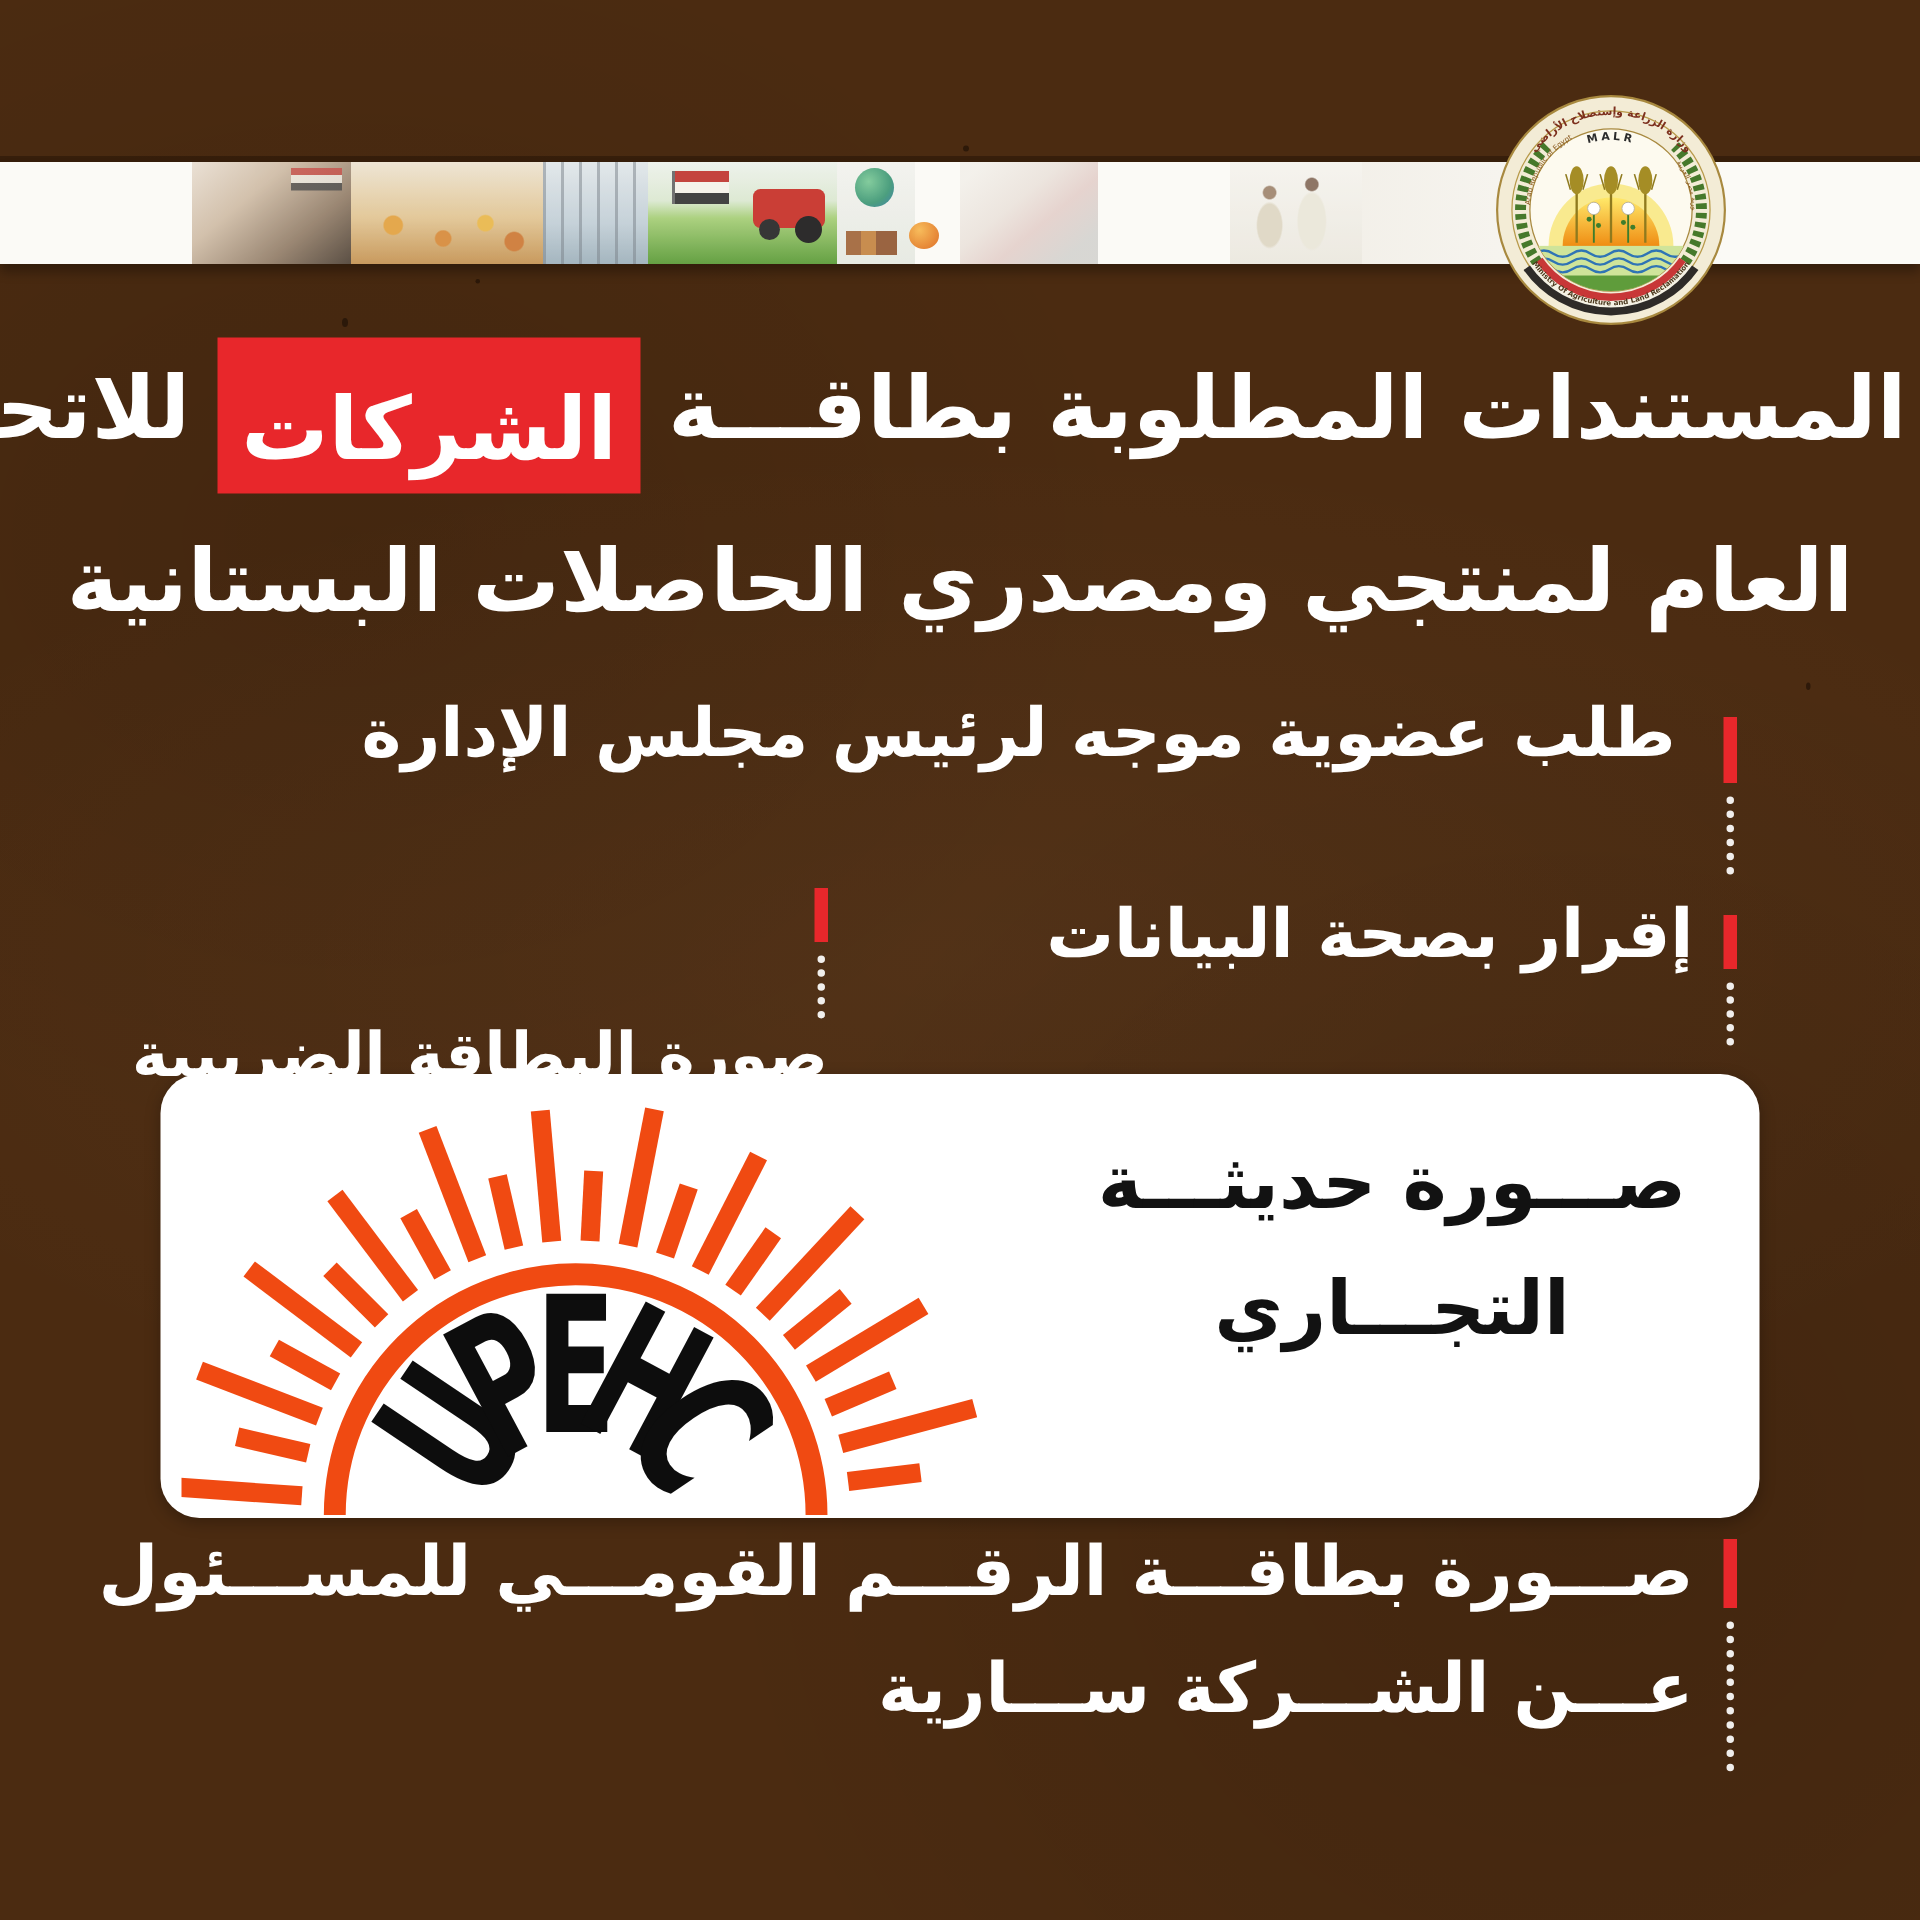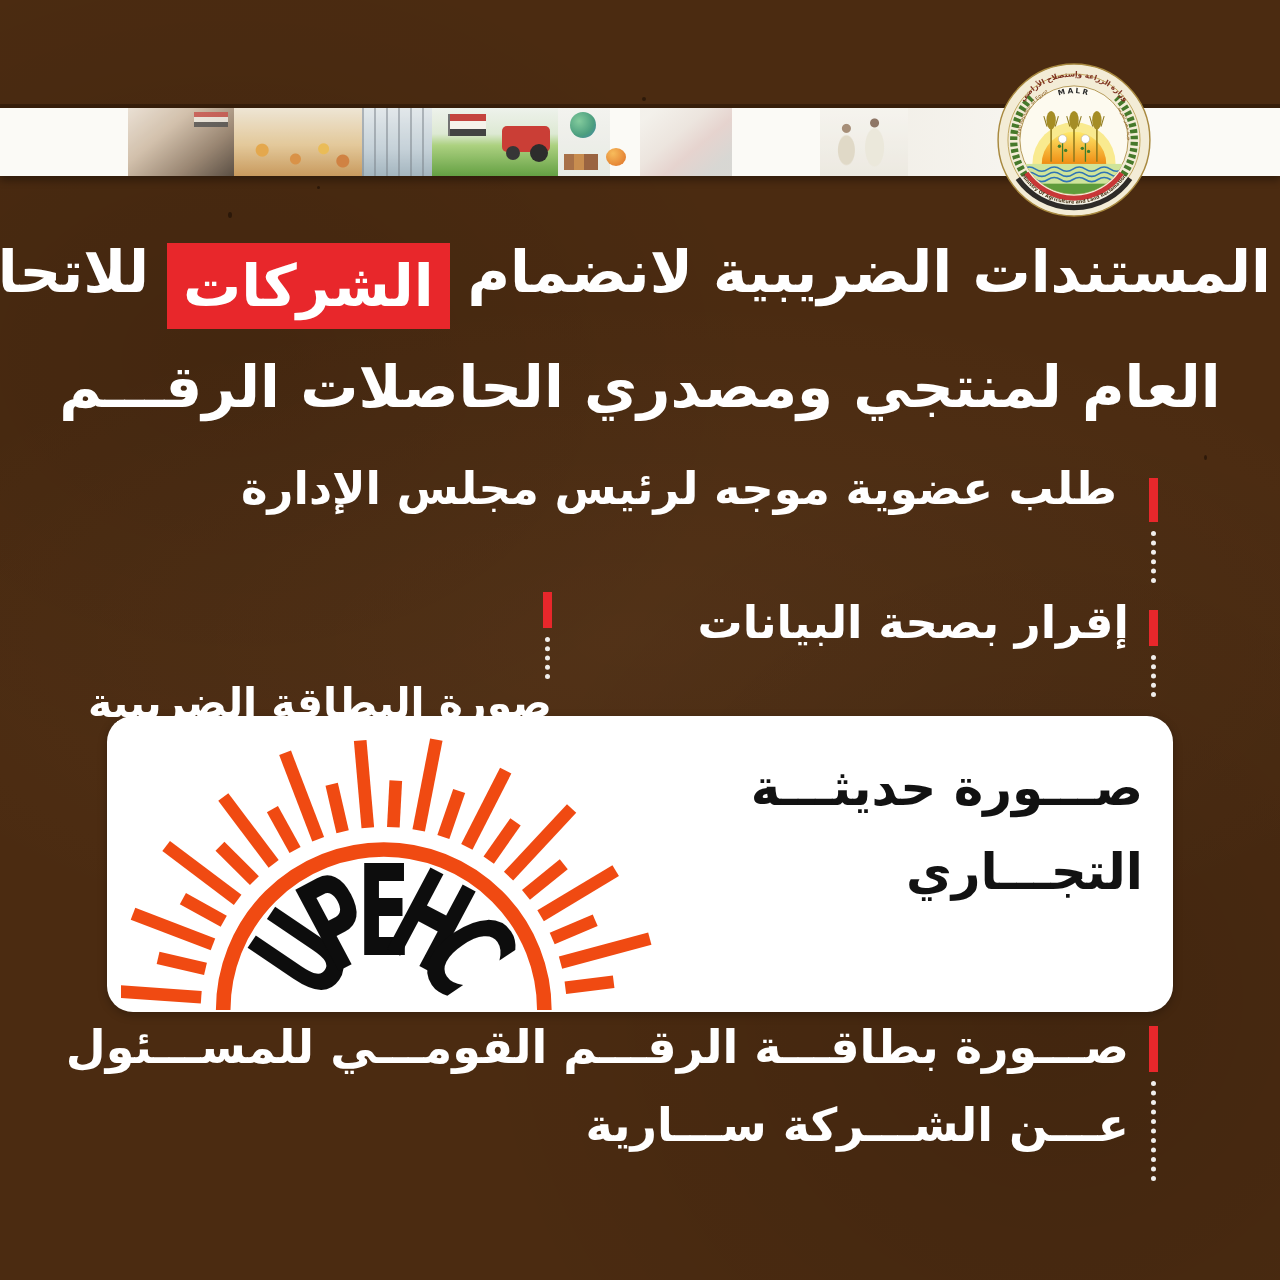--- a/index.html
+++ b/index.html
@@ -59,21 +59,21 @@
   .ph-fade{left:908px;width:300px;background:linear-gradient(90deg,#f2efe8, #fbfaf6 80%);opacity:.9;}
 
   
   .ministry-logo{position:absolute;left:996px;top:62px;width:156px;height:156px;z-index:6;}
 
   
   .title{position:absolute;left:0;top:216px;width:1280px;text-align:center;direction:rtl;
     color:#fff;font-weight:700;font-size:58px;z-index:3;}
   .title .l1{line-height:112px;white-space:nowrap;}
   .title .l1 span{margin:0 9px;}
-  .title .hl{display:inline-block;background:#e8272b;padding:8px 16px 8px;line-height:70px;vertical-align:-14px;}
+  .title .hl{display:inline-block;background:#e8272b;padding:26px 16px 8px;line-height:70px;vertical-align:-14px;}
   .title .l2{line-height:112px;margin-top:2px;}
 
   
   .req{position:absolute;direction:rtl;display:flex;align-items:flex-start;color:#fff;font-weight:700;z-index:3;}
   .req .marker{display:flex;flex-direction:column;align-items:center;margin-left:20px;flex:0 0 auto;}
   .req .bar{width:9px;background:#e8272b;}
   .req .dots{width:0;border-left:5px dotted rgba(255,255,255,.92);margin-top:9px;}
   .req .txt{text-align:right;}
   .req-membership{top:462px;right:122px;font-size:45px;gap:12px;}
   .req-membership .bar{height:44px;margin-top:16px;}
@@ -86,21 +86,21 @@
   .req-tax .dots{height:42px;}
   .req-nid{top:1008px;right:122px;font-size:46px;}
   .req-nid .bar{height:46px;margin-top:18px;}
   .req-nid .dots{height:100px;}
   .req-nid .txt{line-height:78px;}
 
   
   .card{position:absolute;left:107px;top:716px;width:1066px;height:296px;background:#ffffff;
     border-radius:26px;z-index:2;box-shadow:0 3px 10px rgba(0,0,0,.25);}
   .card .upehc{position:absolute;left:14px;bottom:2px;}
-  .card .card-text{position:absolute;top:30px;right:30px;width:430px;direction:rtl;
+  .card .card-text{position:absolute;top:30px;right:30px;width:430px;text-align:center;direction:rtl;
     color:#121212;font-weight:700;font-size:50px;line-height:84px;}
 </style>
 </head>
 <body>
 
 <div class="page">
 
   <div class="speck" style="left:228px;top:212px;width:4px;height:6px;"></div>
   <div class="speck" style="left:317px;top:186px;width:3px;height:3px;"></div>
   <div class="speck" style="left:642px;top:97px;width:4px;height:4px;"></div>
@@ -195,23 +195,23 @@
         <path d="M 21 112 A 66 66 0 0 0 129 112" stroke="#2e2b28" stroke-width="5" fill="none"></path>
       </g>
       <text font-size="4.6" fill="#4a371c" font-weight="bold">
         <textPath href="#arcBottom" startOffset="50%" text-anchor="middle">Ministry Of Agriculture and Land Reclamation</textPath>
       </text>
     </svg>
   </div>
 
   <div class="title">
     <div class="l1">
-      <span>المستندات الضريبية لانضمام</span><span class="hl">الشركات</span><span>للاتحاد</span>
-    </div>
-    <div class="l2">العام لمنتجي ومصدري الحاصلات الرقـــم</div>
+      <span>المستندات المطلوبة بطاقـــة</span><span class="hl">الشركات</span><span>للاتحاد</span>
+    </div>
+    <div class="l2">العام لمنتجي ومصدري الحاصلات البستانية</div>
   </div>
 
   <div class="req req-membership">
     <div class="marker">
       <div class="bar"></div>
       <div class="dots"></div>
     </div>
     <div class="txt">طلب عضوية موجه لرئيس مجلس الإدارة</div>
   </div>
 

